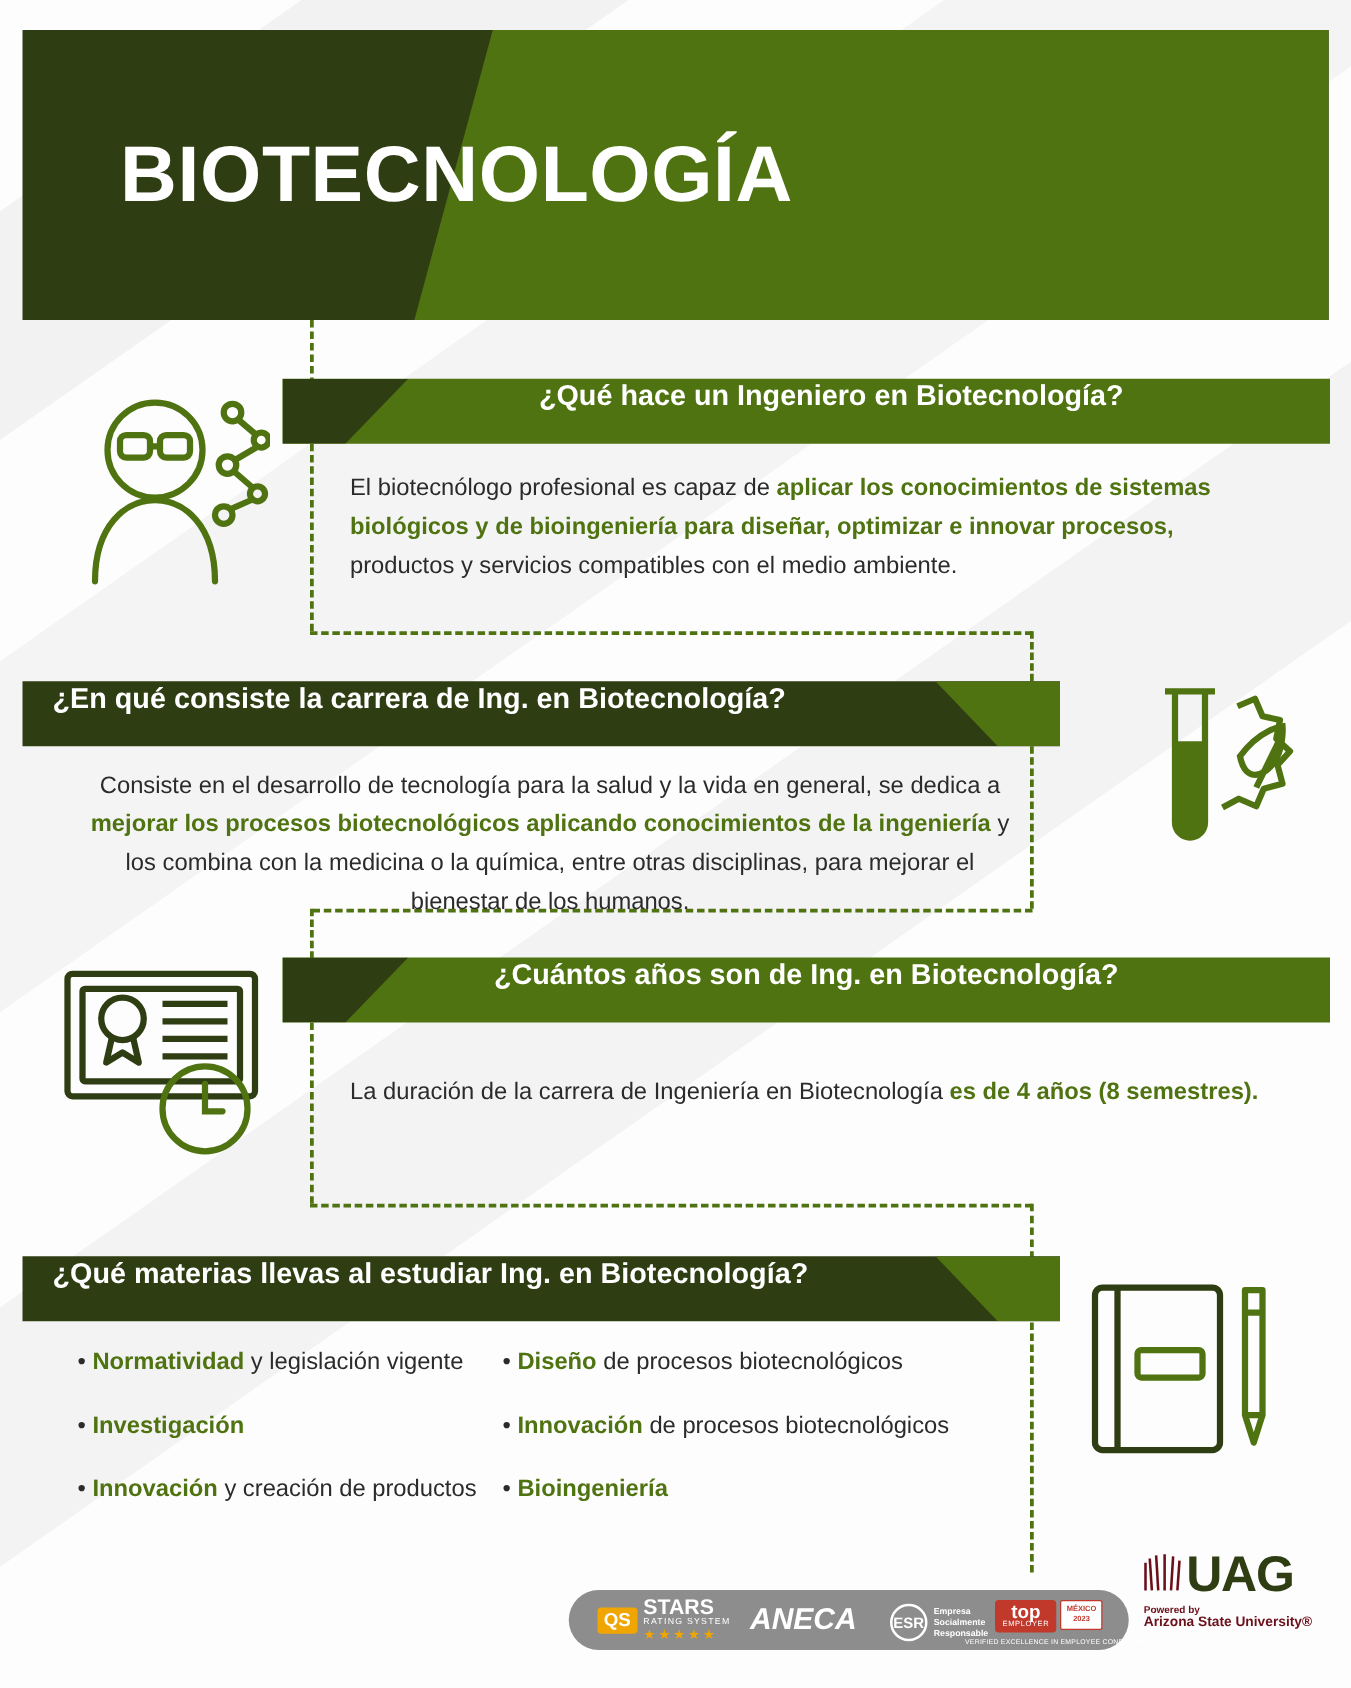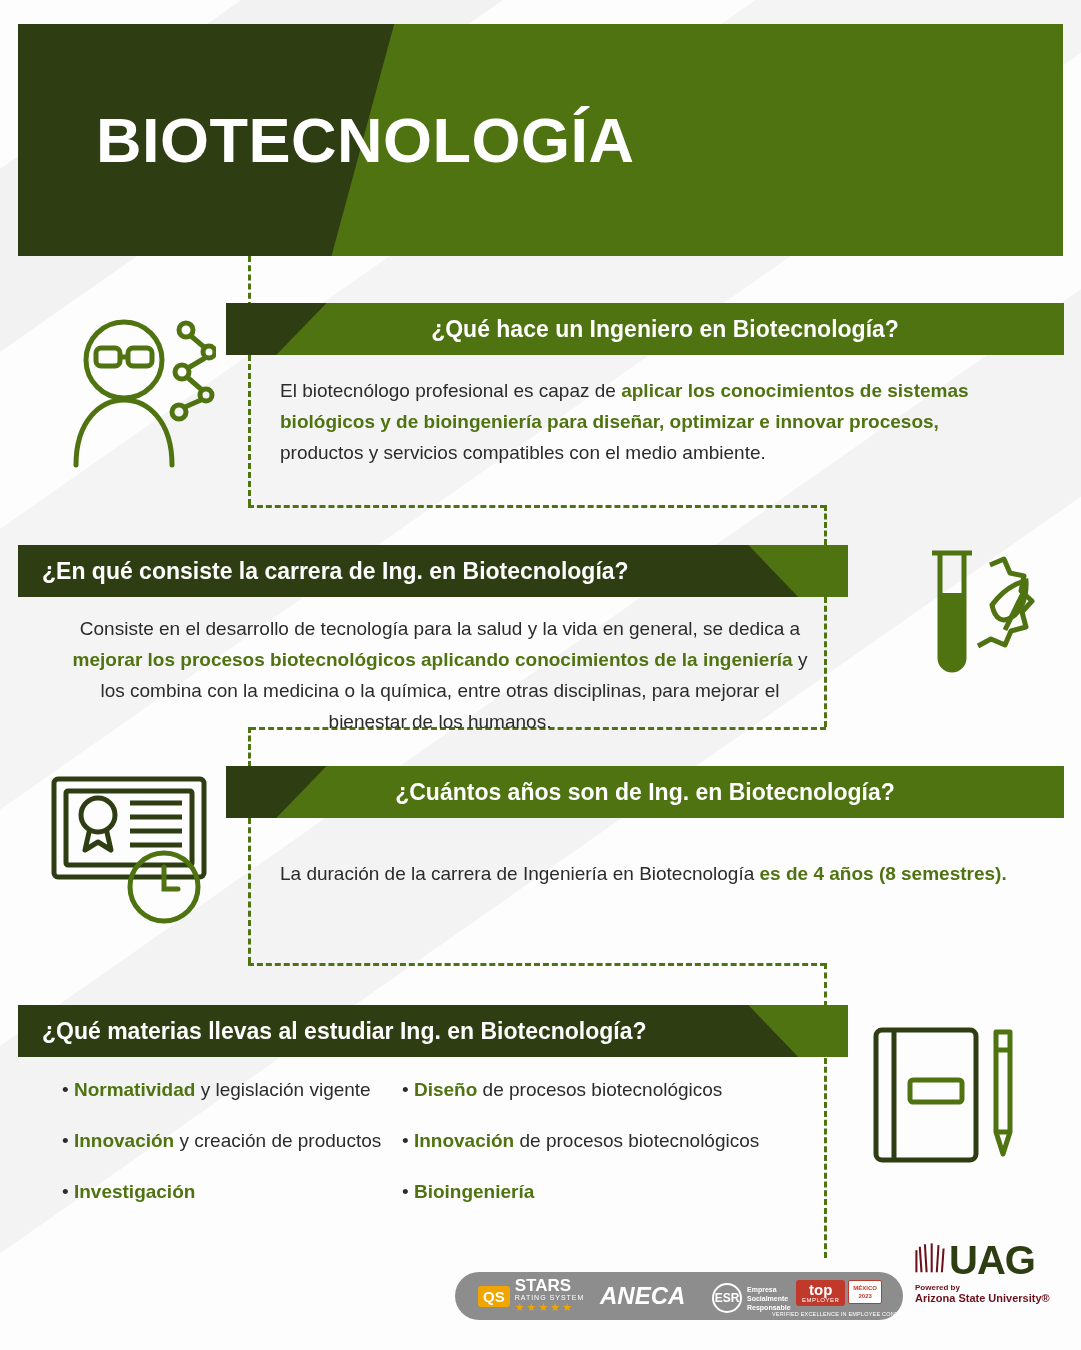--- a/index.html
+++ b/index.html
@@ -54,21 +54,21 @@
   .dash-v {
     position:absolute; border-left:3px dashed #4f7310;
   }
   .dash-h {
     position:absolute; border-top:3px dashed #4f7310;
   }
 
   
   .banner {
     position:absolute; height:52px; color:#ffffff;
-    font-size:23px; font-weight:bold; display:flex; align-items:center;
+    font-size:23px; font-weight:bold; display:flex; 
     white-space:nowrap;
   }
   .banner .banner-bg-dark, .banner .banner-bg-light {
     position:absolute; inset:0;
   }
   .banner .label { position:relative; z-index:2; }
 
   
   .banner-q1 { left:226px; top:303px; width:838px; }
   .banner-q1 .banner-bg-light { background:#4f7310; }
@@ -269,22 +269,22 @@
   </div>
 
   <div class="banner banner-q4">
     <div class="banner-bg-dark"></div>
     <div class="banner-bg-light"></div>
     <div class="label">¿Qué materias llevas al estudiar Ing. en Biotecnología?</div>
   </div>
 
   <div class="subjects-col col-left">
     <div class="item">• <b>Normatividad</b> y legislación vigente</div>
+    <div class="item">• <b>Investigación</b></div>
     <div class="item">• <b>Innovación</b> y creación de productos</div>
-    <div class="item">• <b>Investigación</b></div>
   </div>
   <div class="subjects-col col-right">
     <div class="item">• <b>Diseño</b> de procesos biotecnológicos</div>
     <div class="item">• <b>Innovación</b> de procesos biotecnológicos</div>
     <div class="item">• <b>Bioingeniería</b></div>
   </div>
 
   <div class="icon icon-notebook">
     <svg width="160" height="150" viewBox="0 0 160 150" fill="none" stroke="#2f3d13" stroke-width="5">
       <rect x="8" y="10" width="100" height="130" rx="6"></rect>

